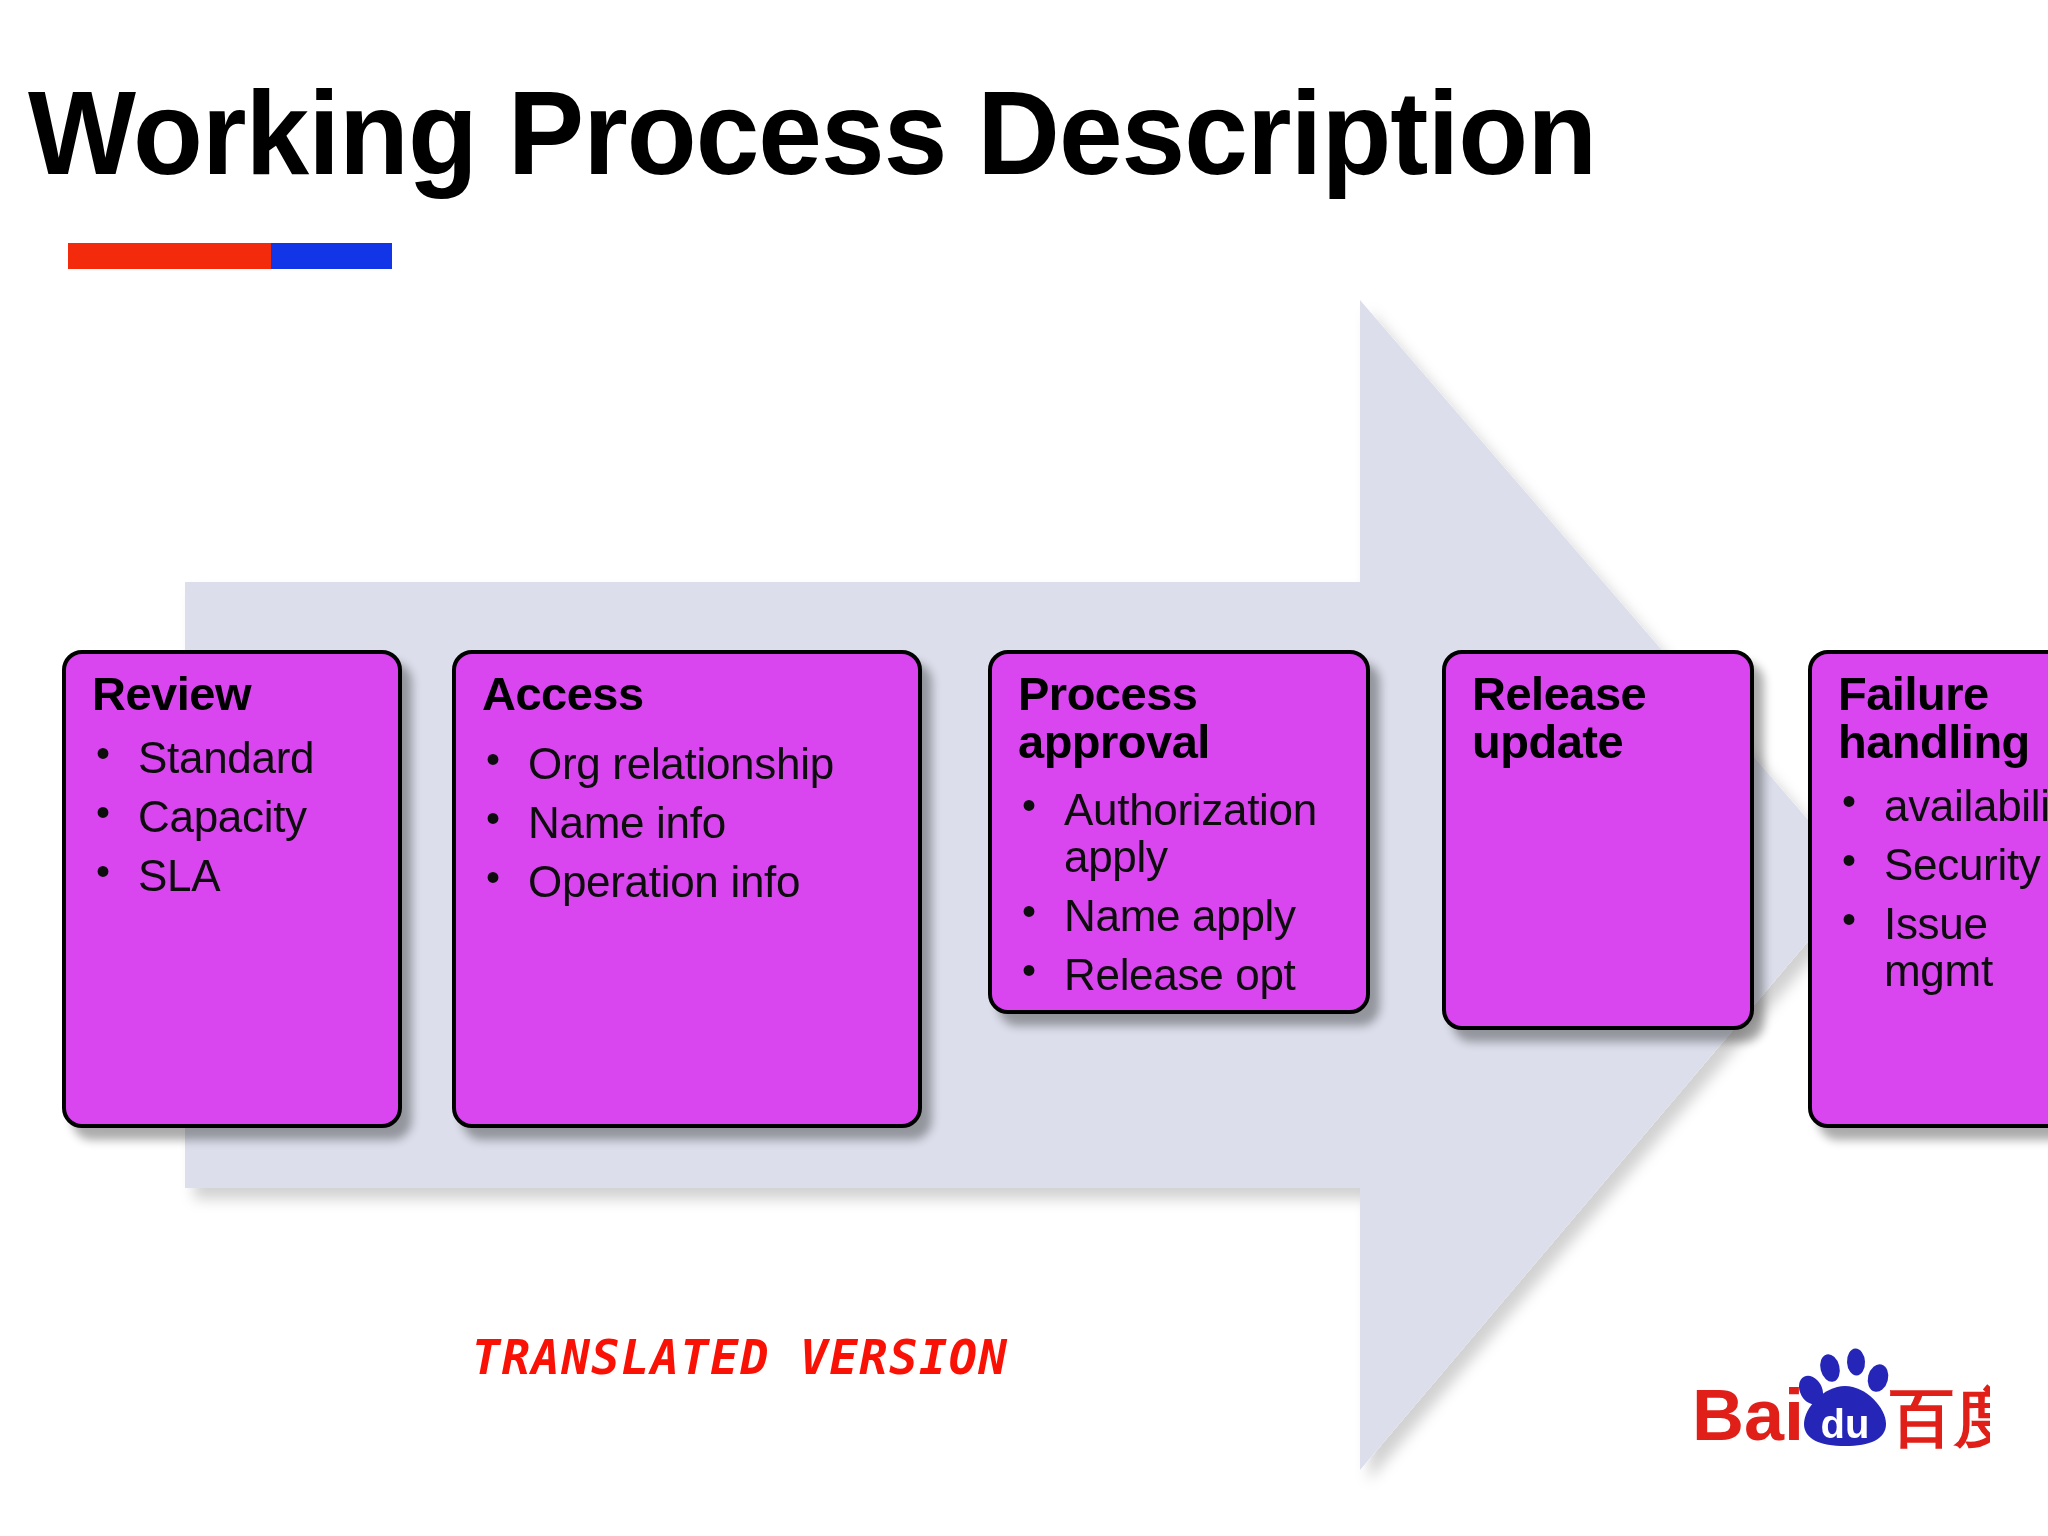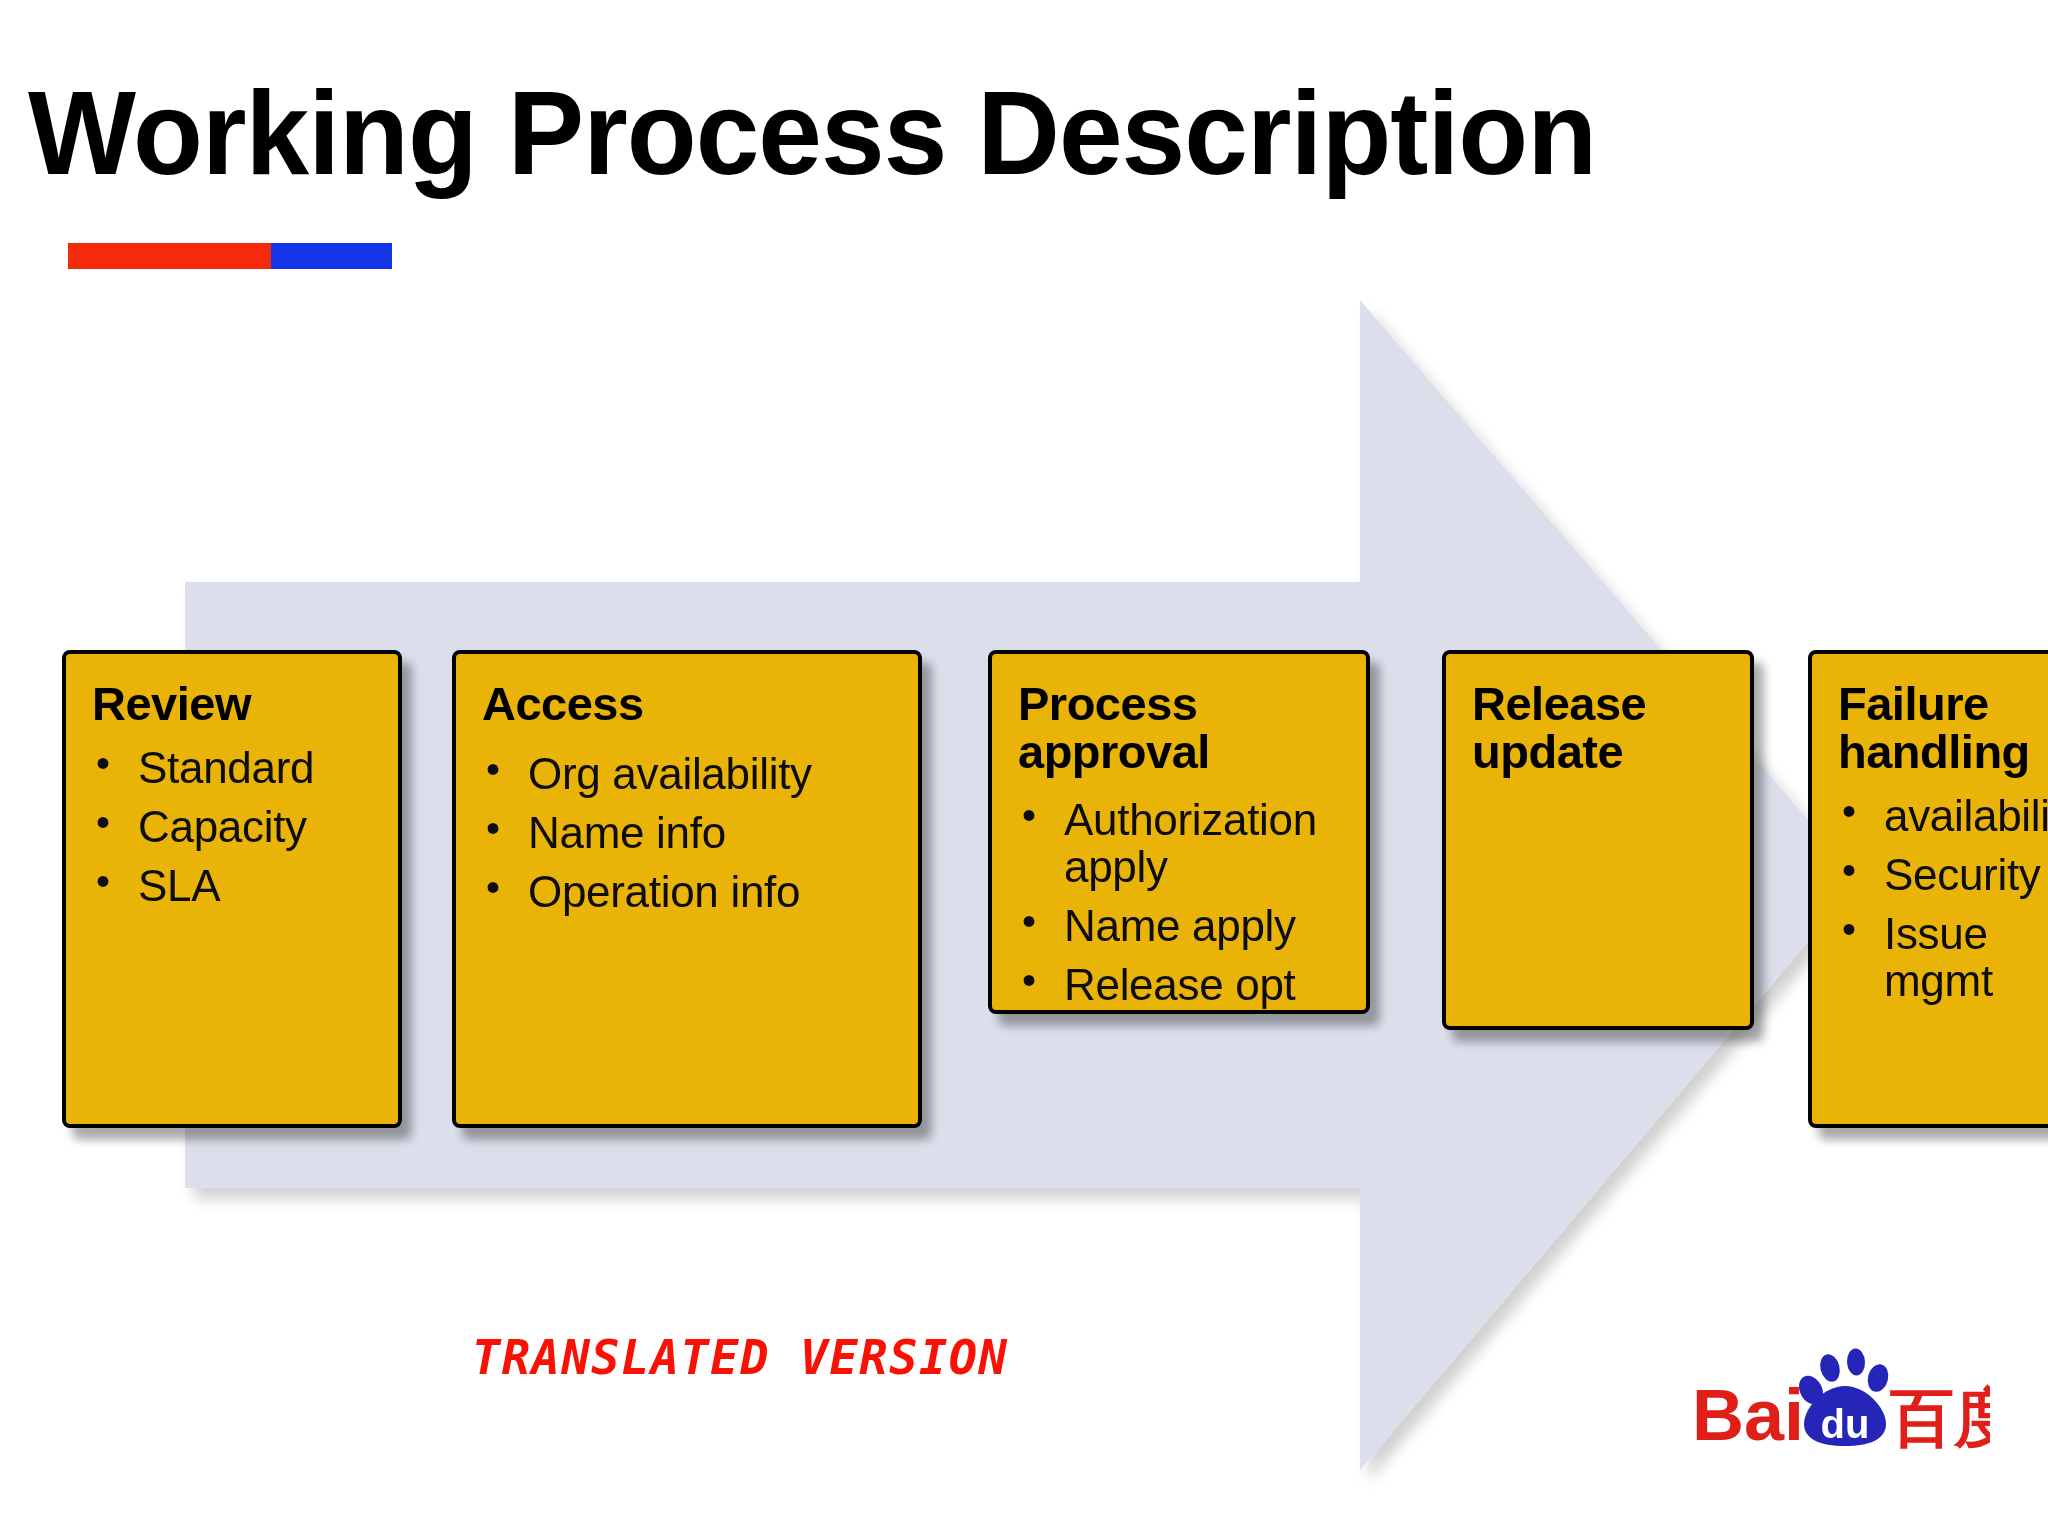--- a/index.html
+++ b/index.html
@@ -53,25 +53,25 @@
     left: 0;
     top: 0;
     width: 2048px;
     height: 1536px;
     pointer-events: none;
   }
 
   
   .card {
     position: absolute;
-    background: #eab308;
+    background: #d946ef;
     border: 4px solid #000000;
-    border-radius: 8px;
+    border-radius: 20px;
     box-shadow: 10px 12px 10px rgba(0,0,0,0.33);
-    padding: 26px 20px 18px 26px;
+    padding: 16px 20px 18px 26px;
     overflow: hidden;
   }
 
   .card-title {
     font-weight: bold;
     font-size: 47px;
     line-height: 1.02;
     color: #000000;
     margin-bottom: 16px;
     letter-spacing: -0.5px;
@@ -156,21 +156,21 @@
     <ul class="card-list">
       <li>Standard</li>
       <li>Capacity</li>
       <li>SLA</li>
     </ul>
   </div>
 
   <div class="card" id="card-1">
     <div class="card-title">Access</div>
     <ul class="card-list">
-      <li>Org availability</li>
+      <li>Org relationship</li>
       <li>Name info</li>
       <li>Operation info</li>
     </ul>
   </div>
 
   <div class="card" id="card-2">
     <div class="card-title">Process approval</div>
     <ul class="card-list">
       <li>Authorization apply</li>
       <li>Name apply</li>

